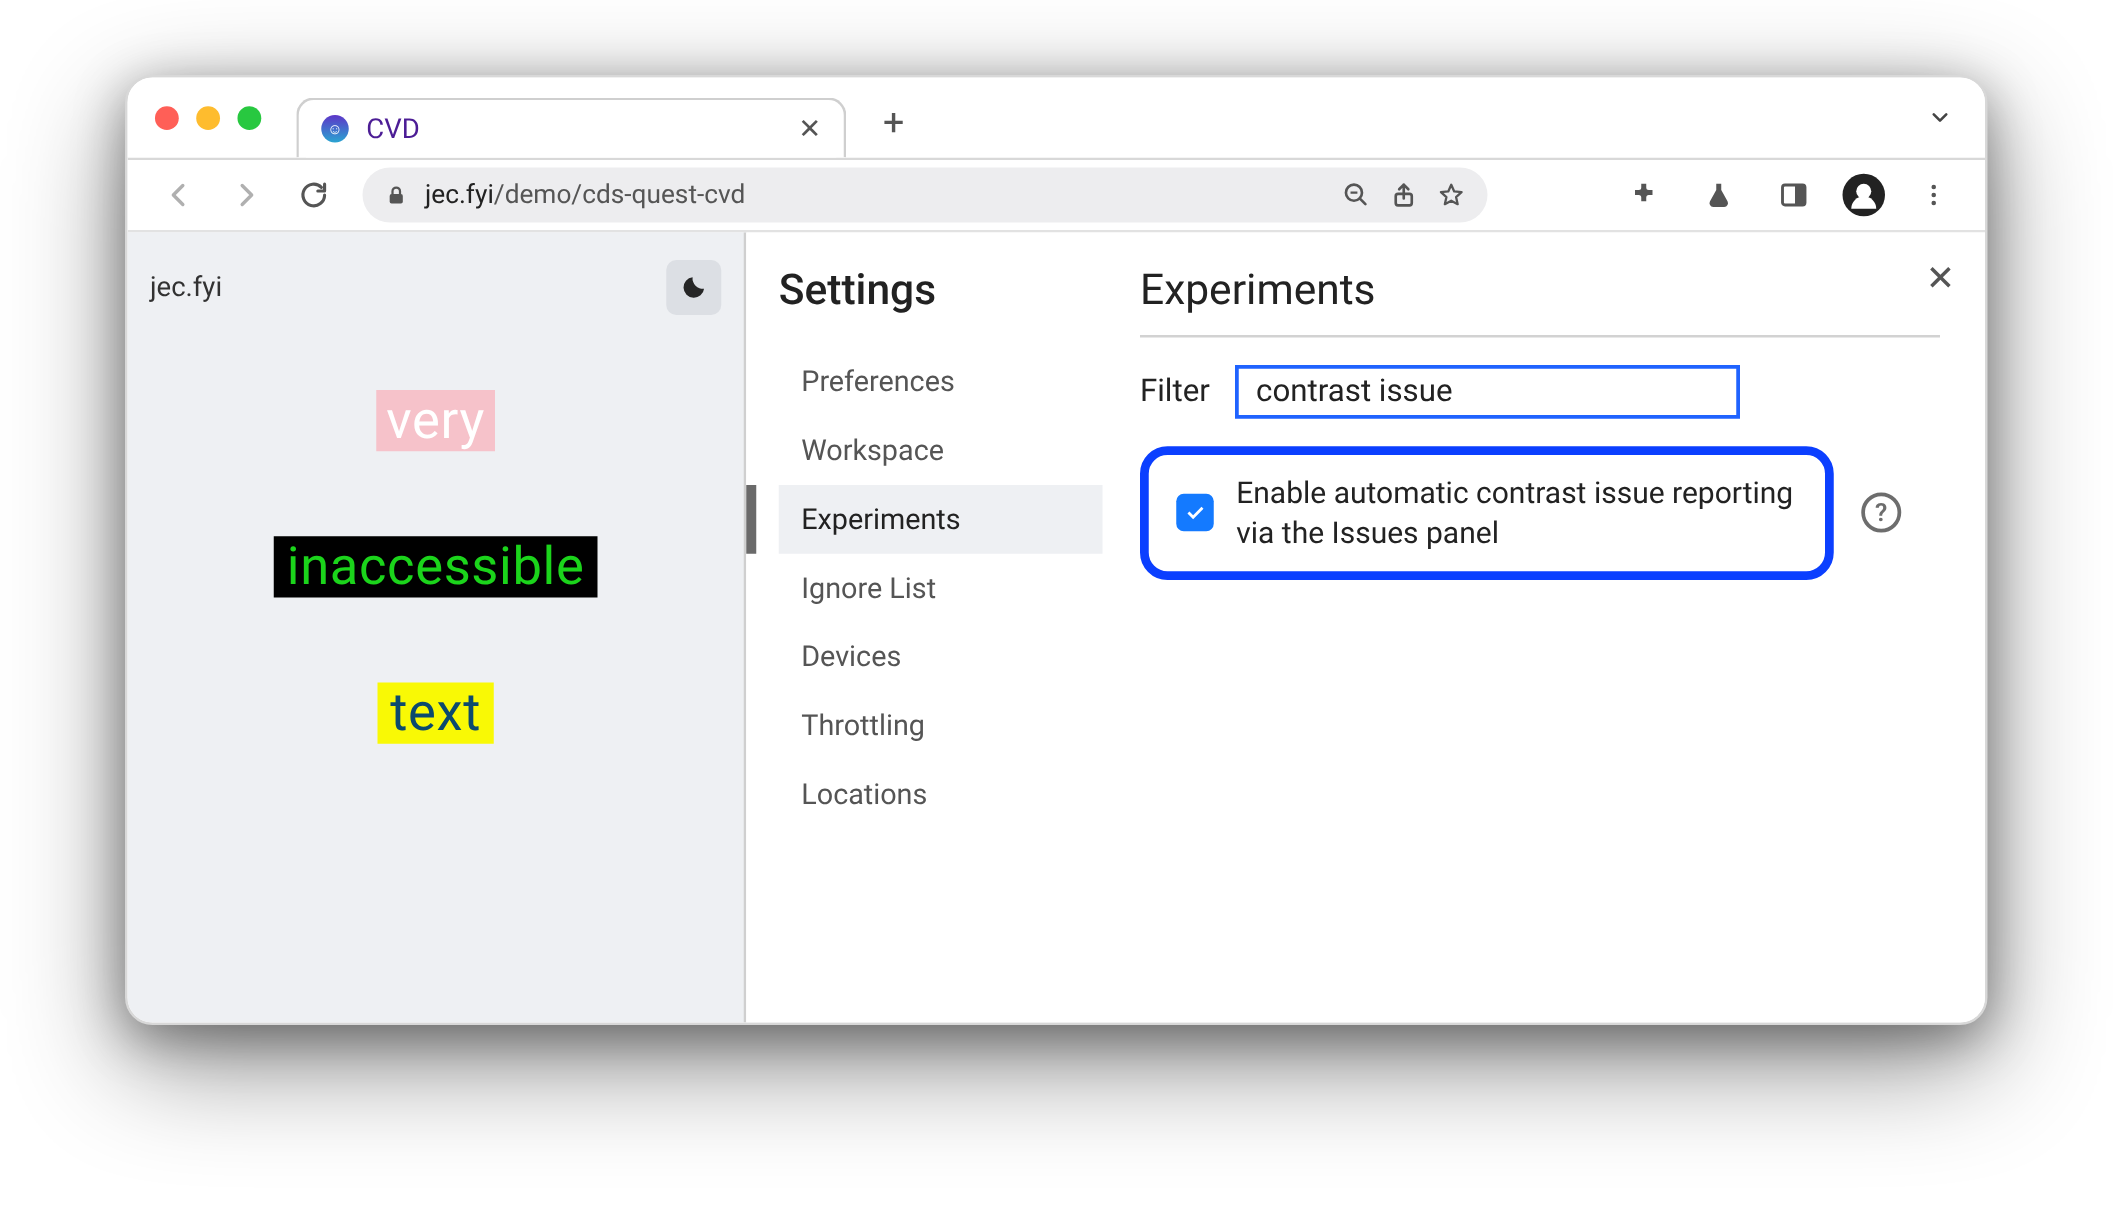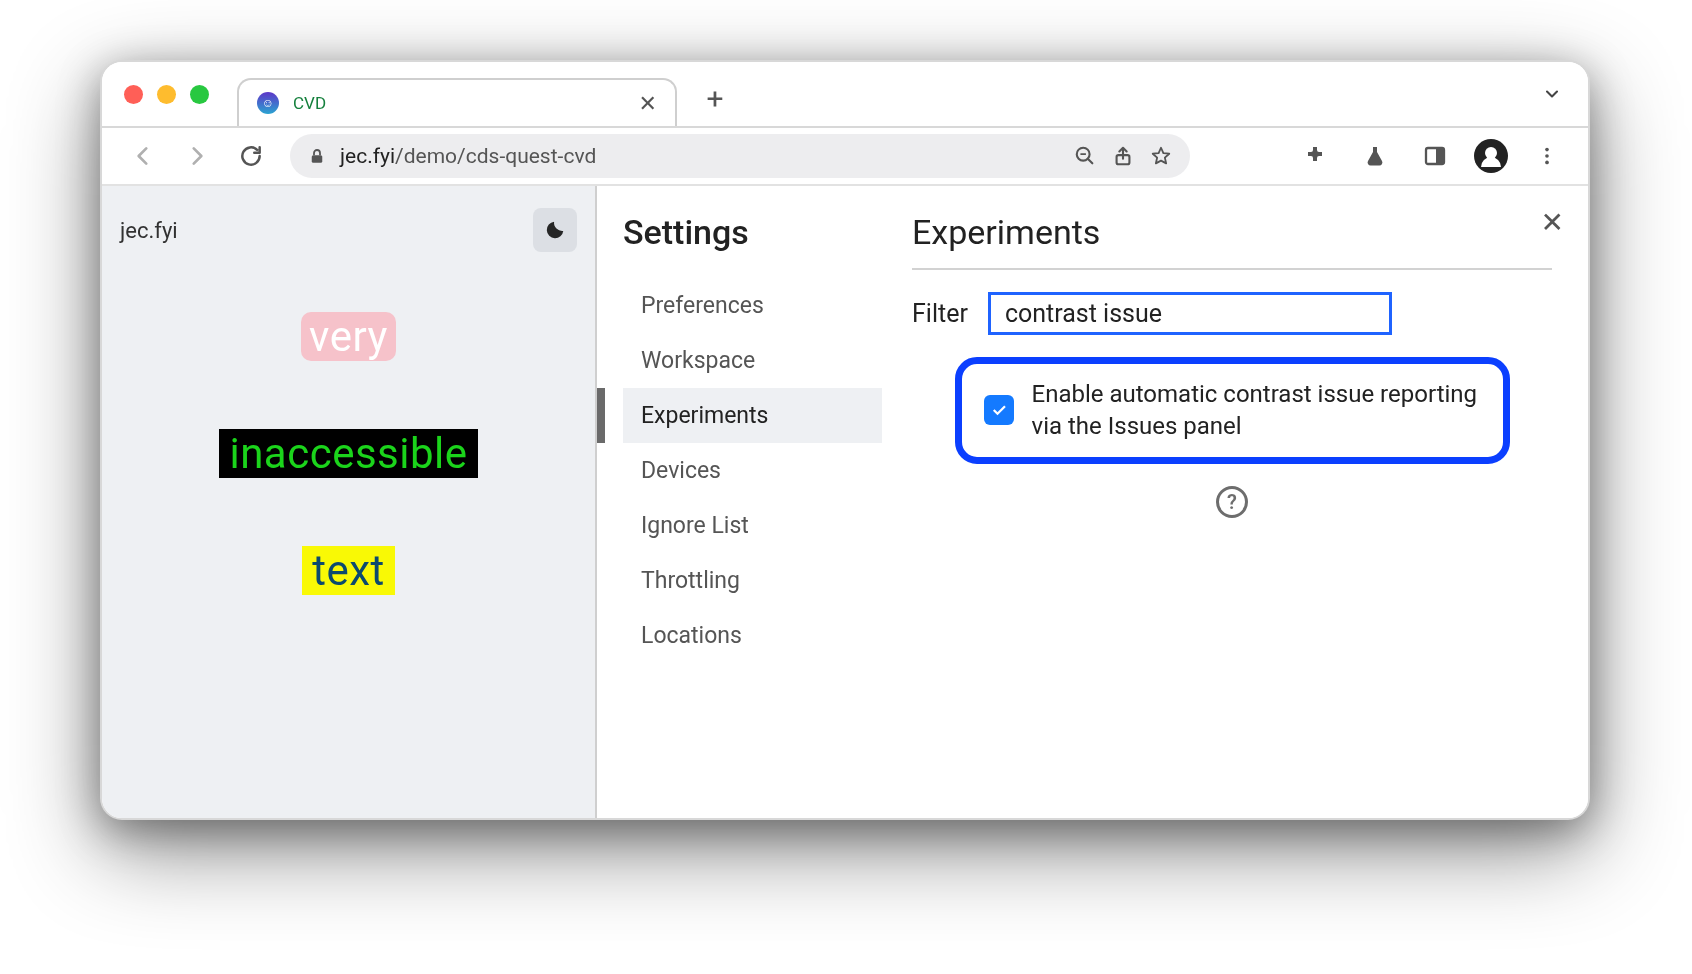--- a/index.html
+++ b/index.html
@@ -56,21 +56,21 @@
     background: #fff;
     min-width: 440px;
     position: relative;
     top: 8px;
   }
   .favicon {
     width: 22px; height: 22px; border-radius: 50%;
     background: linear-gradient(180deg,#5d36c8 0%,#2aa4d1 100%);
     display:flex;align-items:center;justify-content:center;color:#fff;font-size:12px;
   }
-  .tab-title { font-size: 17px; color: #15803d; flex:1;}
+  .tab-title { font-size: 22px; color: #4c1d95; flex:1;}
   .tab-close { font-size: 22px; color:#555; }
 
   .new-tab {
     margin-left: 16px;
     font-size: 30px;
     color: #555;
     width: 44px; height: 44px;
     display:flex; align-items:center; justify-content:center;
     position: relative; top:4px;
   }
@@ -140,21 +140,21 @@
     margin-left:auto;
     width:44px;height:44px;border-radius:8px;background:#dcdfe4;
     display:flex;align-items:center;justify-content:center;color:#262626;font-size:22px;
   }
   .demo-words{
     margin-top: 60px;
     display:flex;flex-direction:column;align-items:center;gap:68px;
     font-size:42px;font-weight:400;
     letter-spacing:0.5px;
   }
-  .w1{background:#f6c2ca;color:#ffffff;padding:0 8px;border-radius:10px;}
+  .w1{background:#f6c2ca;color:#ffffff;padding:0 8px;}
   .w2{background:#000000;color:#1bd41b;padding:0 10px;}
   .w3{background:#e86c2e;color:#ffffff;padding:0 10px;}
   .w4{background:#f9f905;color:#0c4a6e;padding:0 10px;}
 
   
   .devtools {
     flex:1;
     display:flex;
     position:relative;
     background:#fff;
@@ -195,21 +195,21 @@
     width: 404px;
     outline:none;
     font-family:inherit;
     color:#222;
   }
   .warning { margin-top:22px; font-size:24px; color:#222; line-height:1.45; max-width: 590px;}
   .warning .warn-label { color:#d22; }
 
   .exp-row {
     margin-top: 22px;
-    display:flex; align-items:center; gap:22px;flex-direction:column;
+    display:flex; align-items:center; gap:22px;
   }
   .exp-box {
     display:flex; align-items:center; gap:18px;
     border:7px solid #0b3fff;
     border-radius:22px;
     padding: 14px 22px;
     max-width: 555px;
   }
   .chk {
     width:30px;height:30px;border-radius:6px;background:#147aff;
@@ -354,22 +354,22 @@
 
       <div class="devtools">
         <div class="dt-close">✕</div>
 
         <div class="dt-sidebar">
           <h1>Settings</h1>
           <ul class="dt-nav">
             <li>Preferences</li>
             <li>Workspace</li>
             <li class="active">Experiments</li>
+            <li>Ignore List</li>
             <li>Devices</li>
-            <li>Ignore List</li>
             <li>Throttling</li>
             <li>Locations</li>
           </ul>
         </div>
 
         <div class="dt-main">
           <h2>Experiments</h2>
           <hr class="dt-divider">
 
           <div class="filter-row">

